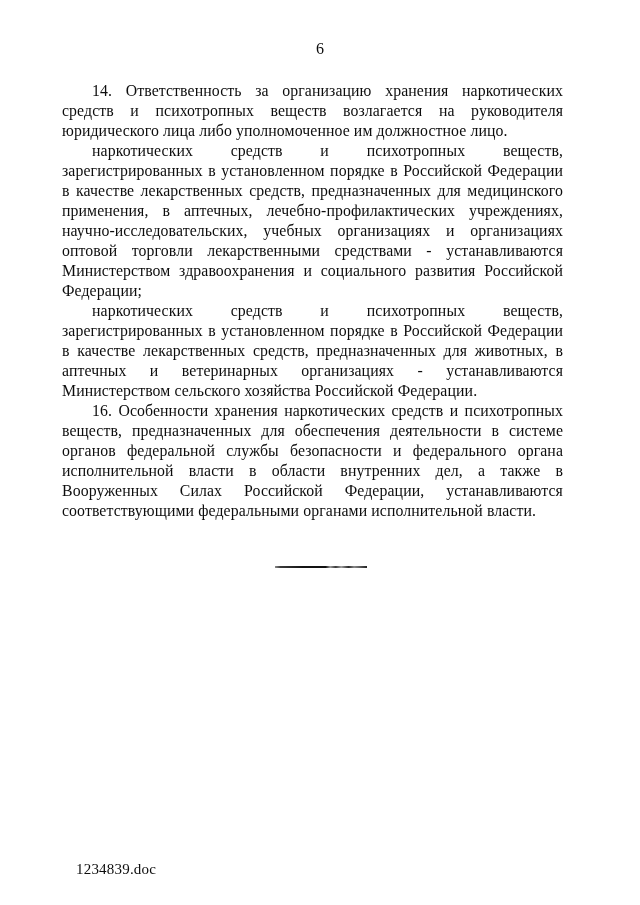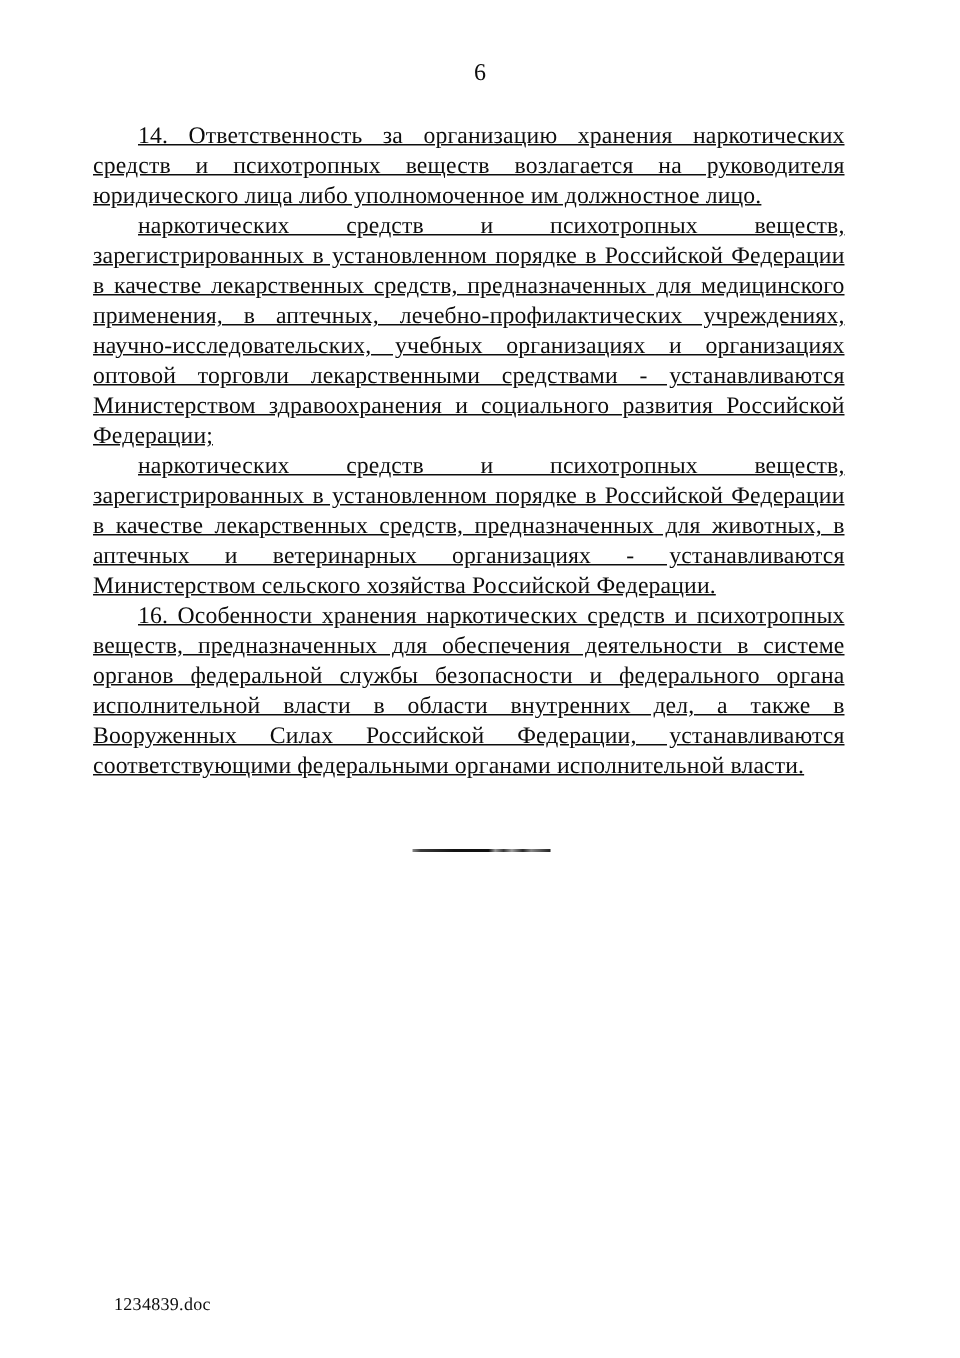--- a/index.html
+++ b/index.html
@@ -31,38 +31,37 @@
     left: 62px;
     width: 501px;
   }
   .content p {
     margin: 0;
     font-size: 15.8px;
     line-height: 20px;
     text-align: justify;
     text-indent: 30px;
     letter-spacing: 0.1px;
-    text-decoration: underline;
   }
   .separator {
     position: absolute;
     top: 566px;
     left: 275px;
     width: 92px;
     height: 2px;
     background: linear-gradient(90deg,
       #8a8a8a 0%, #3a3a3a 6%, #141414 30%, #111111 55%,
       #9a9a9a 60%, #3a3a3a 66%, #a0a0a0 72%, #2a2a2a 80%,
       #888888 86%, #222222 100%);
   }
   .footer {
     position: absolute;
     top: 864px;
     left: 76px;
-    font-size: 12px;
+    font-size: 15px;
     line-height: 11px;
     letter-spacing: 0.2px;
   }
 </style>
 </head>
 <body>
 
 <div class="page">
 
   <div class="page-number">6</div>

